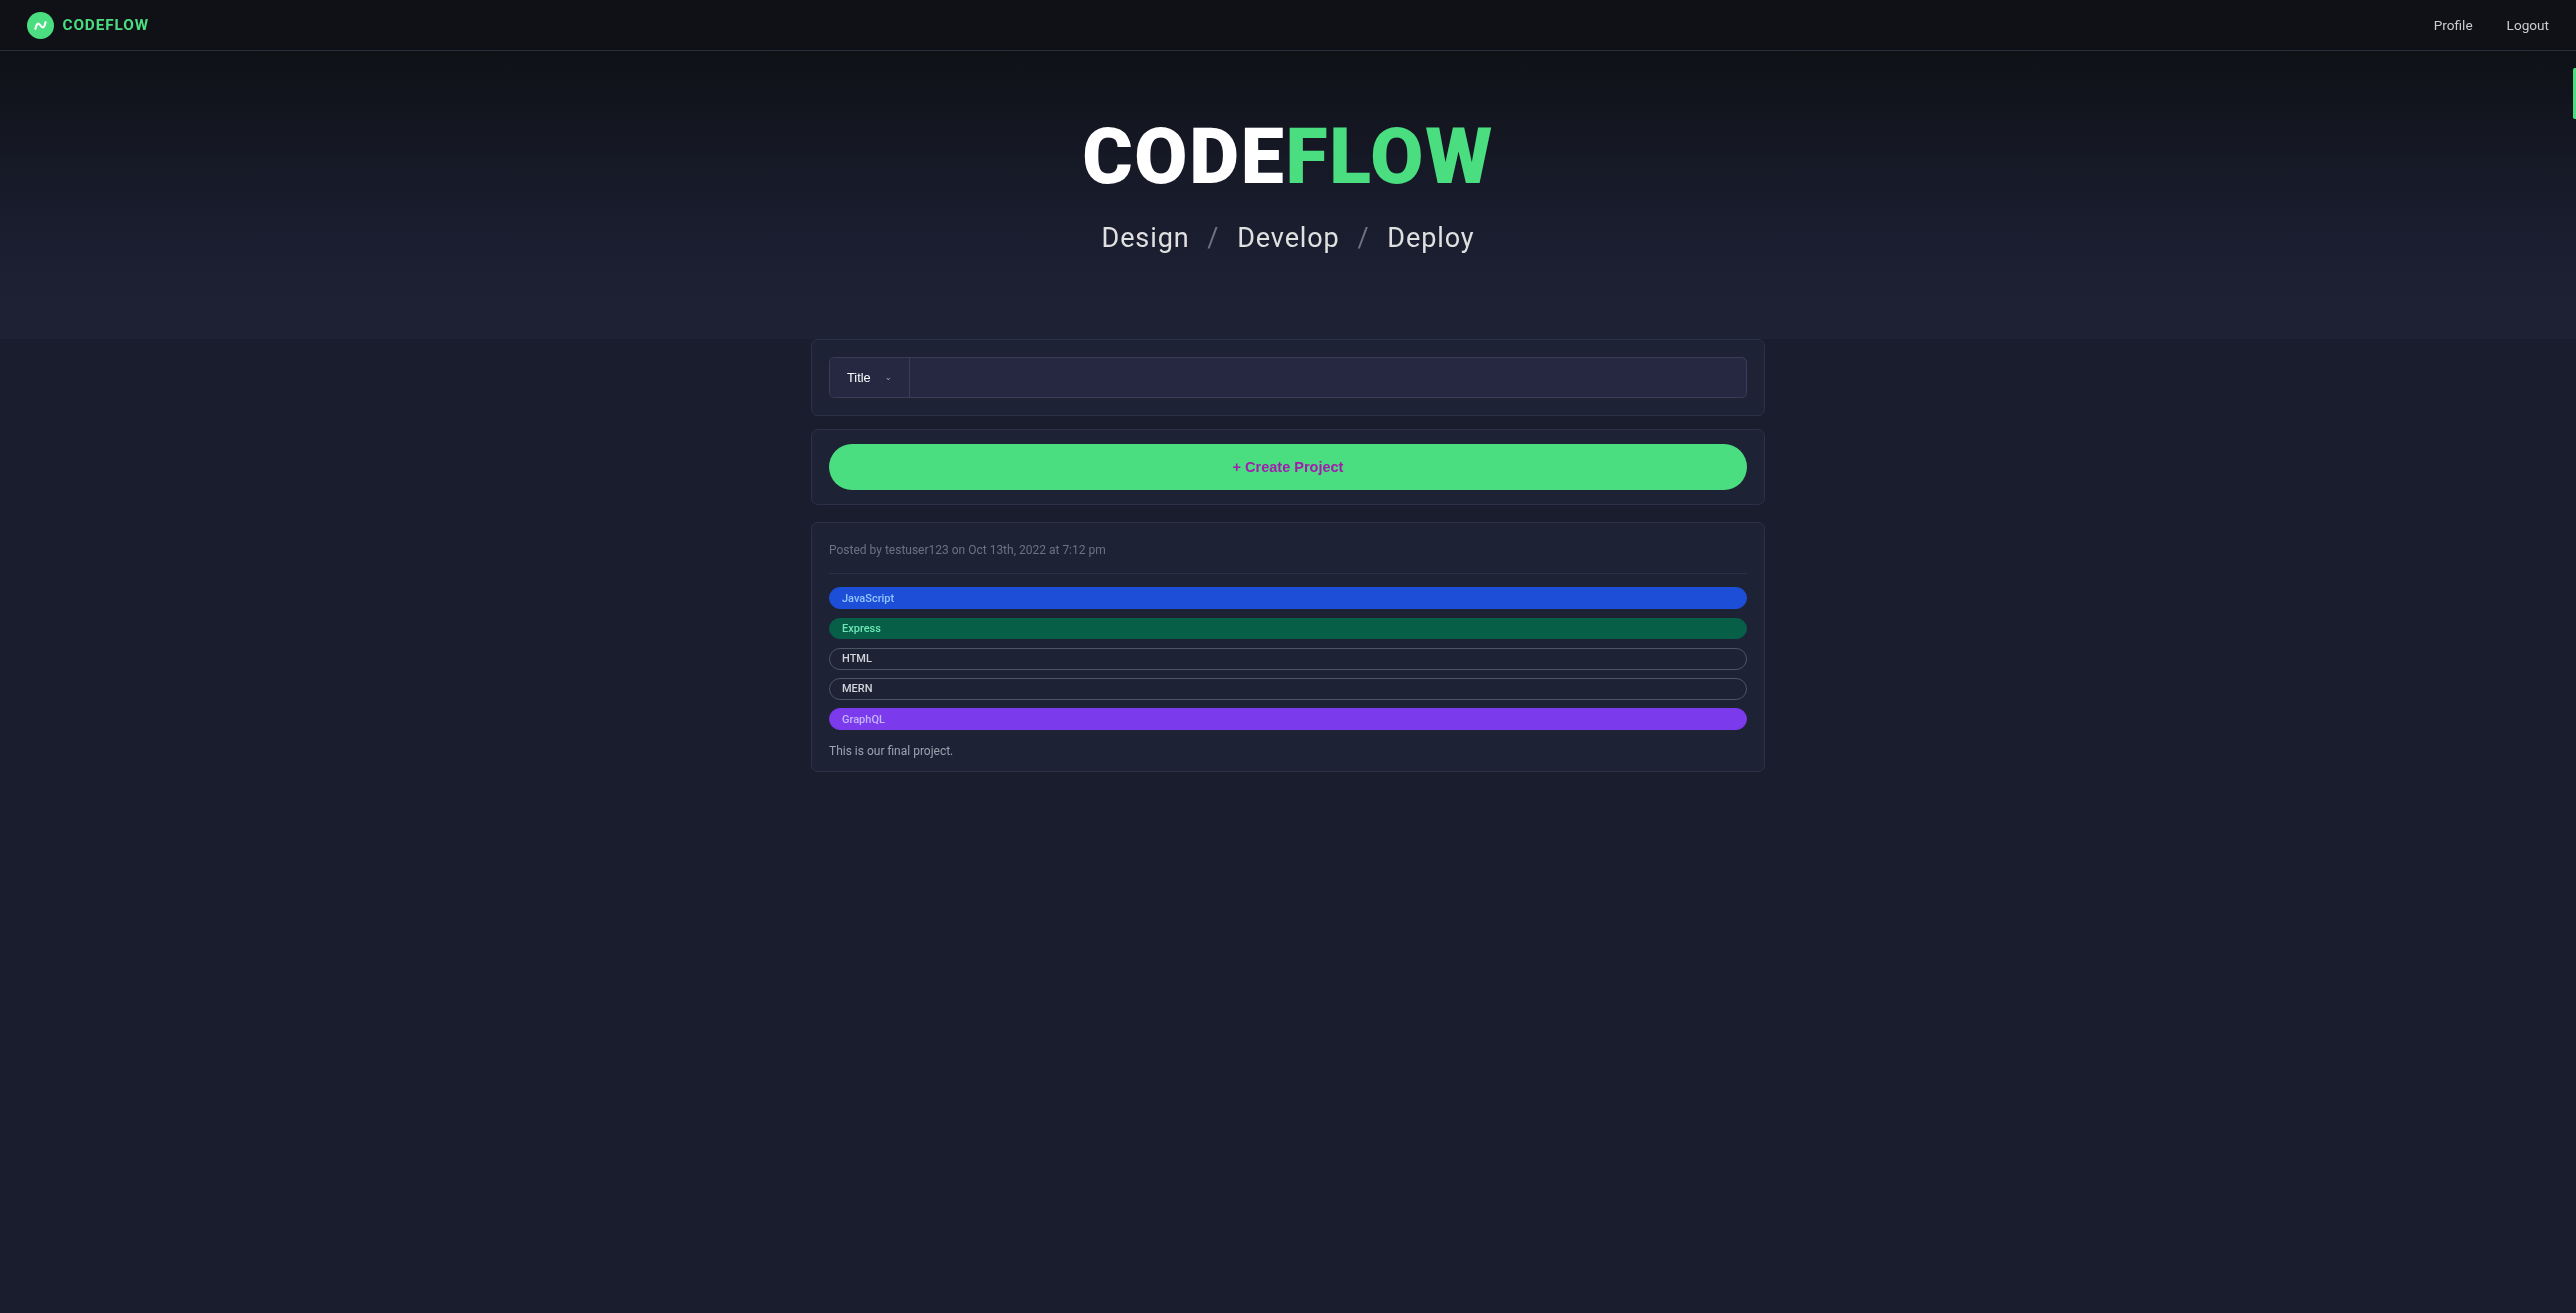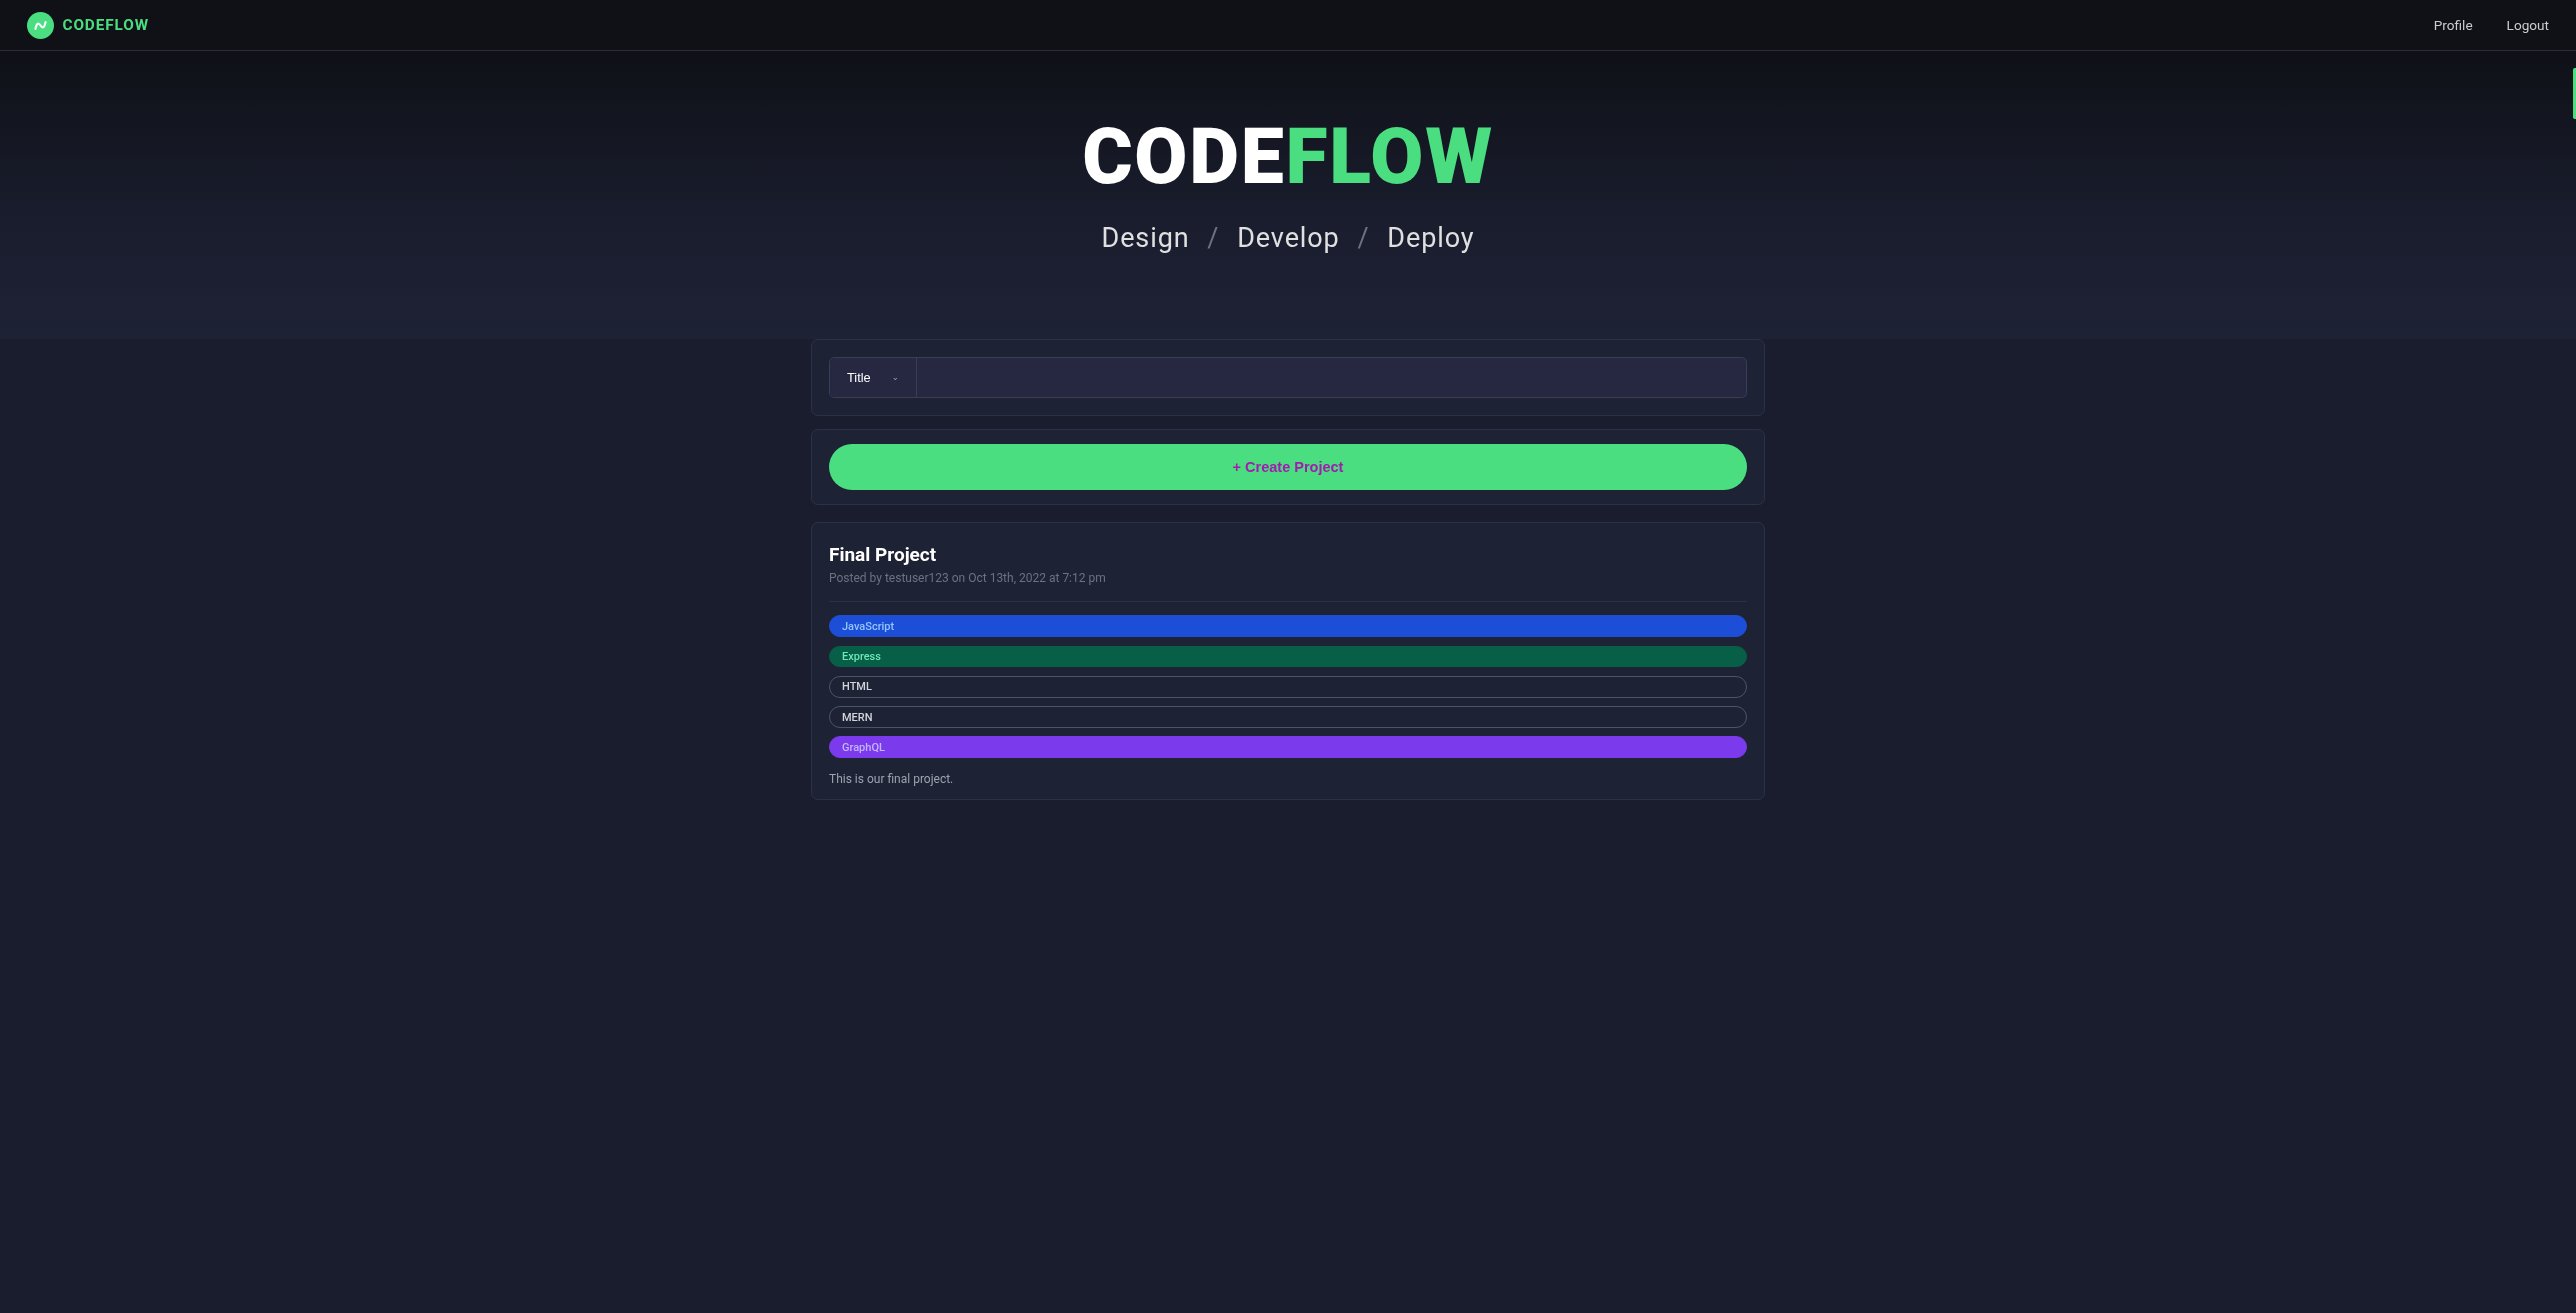--- a/index.html
+++ b/index.html
@@ -121,21 +121,21 @@
       align-items: center;
       border: 0.9px solid #3a3d55;
       border-radius: 5.1px;
       overflow: hidden;
       background-color: #252840;
     }
 
     .search-filter-btn {
       display: flex;
       align-items: center;
-      gap: 21px;
+      gap: 14px;
       padding: 12px 17px;
       background-color: #252840;
       border: none;
       border-right: 0.9px solid #3a3d55;
       color: #ffffff;
       font-size: 12.8px;
       cursor: pointer;
       white-space: nowrap;
     }
 
@@ -317,21 +317,20 @@
         <span class="chevron">⌄</span>
       </button>
     </div>
   </div>
 
   <div class="create-section">
     <button class="create-btn">+ Create Project</button>
   </div>
 
   <div class="project-card">
-    <h2 class="project-title">Final Project</h2>
     <p class="project-meta">Posted by testuser123 on Oct 13th, 2022 at 7:12 pm</p>
     <hr class="project-divider">
     <div class="project-tags">
       <span class="tag tag-javascript">JavaScript</span>
       <span class="tag tag-express">Express</span>
       <span class="tag tag-html">HTML</span>
       <span class="tag tag-mern">MERN</span>
       <span class="tag tag-graphql">GraphQL</span>
     </div>
     <p class="project-description">This is our final project.</p>

